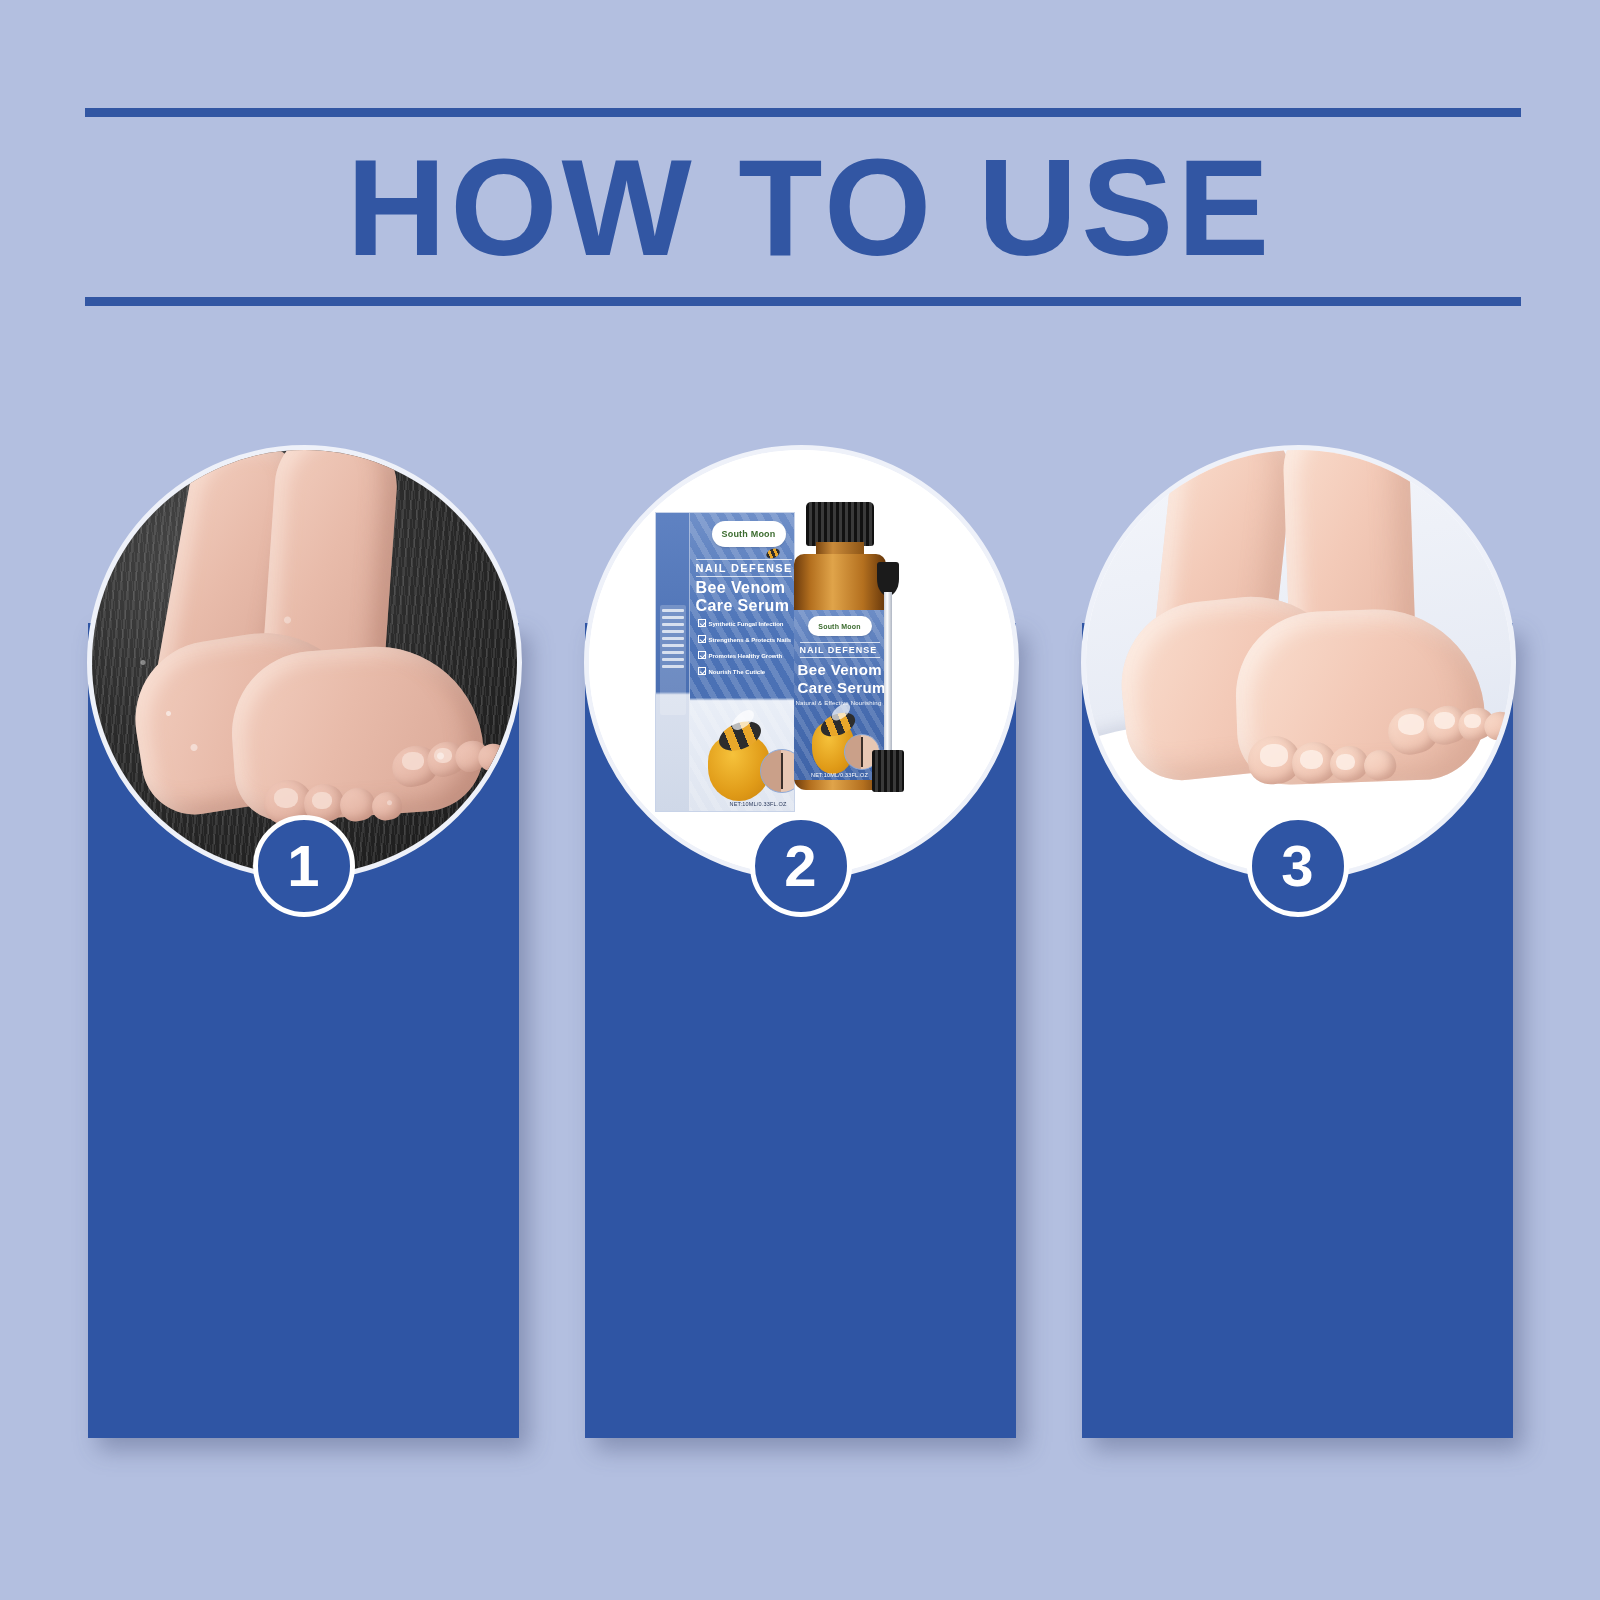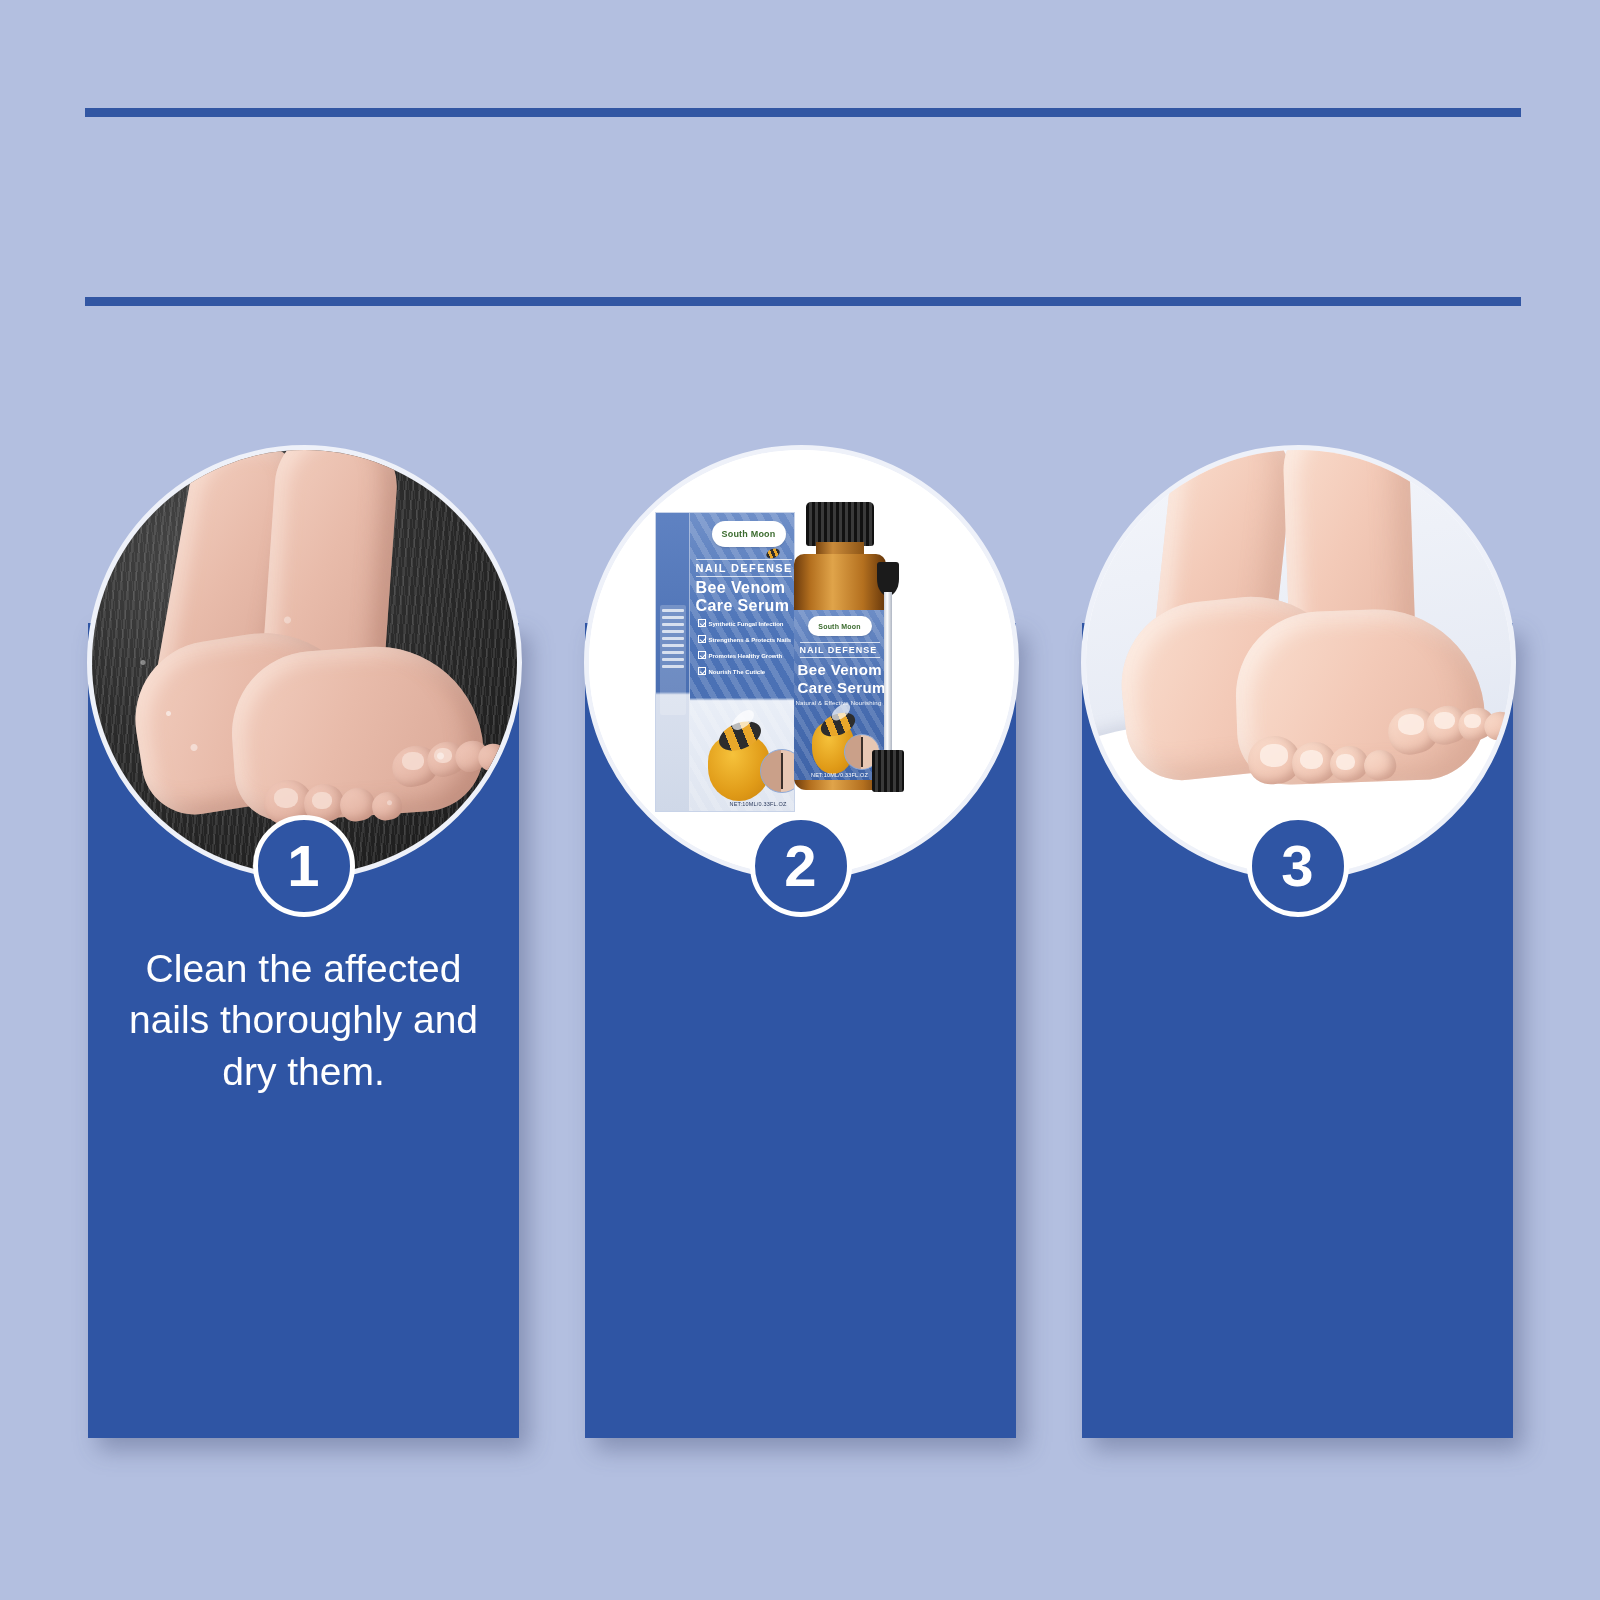--- a/index.html
+++ b/index.html
@@ -405,20 +405,21 @@
     line-height: 1.32;
     font-weight: normal;
     font-family: "Liberation Sans", sans-serif;
   }
 </style>
 </head>
 <body>
 
 <div id="header">
   <div class="rule top"></div>
+  <div id="page-title">HOW TO USE</div>
   <div class="rule bottom"></div>
 </div>
 
 <div id="steps">
 
   <div class="step s1">
     <div class="card"></div>
 
     <div class="photo">
       <div class="photo-inner">
@@ -441,21 +442,20 @@
         <div class="toenail" style="left:310px;top:302px;width:22px;height:18px;"></div>
         <div class="toenail" style="left:342px;top:298px;width:18px;height:15px;"></div>
         <div class="toenail" style="left:182px;top:338px;width:24px;height:20px;"></div>
         <div class="toenail" style="left:220px;top:342px;width:20px;height:17px;"></div>
 
         <div class="droplets"></div>
       </div>
     </div>
 
     <div class="badge">1</div>
-    <div class="step-text">Clean the affected nails thoroughly and dry them.</div>
   </div>
 
   <div class="step s2">
     <div class="card"></div>
 
     <div class="photo">
       <div class="photo-inner">
         <div class="white-bg"></div>
 
         <div class="prod-box">

